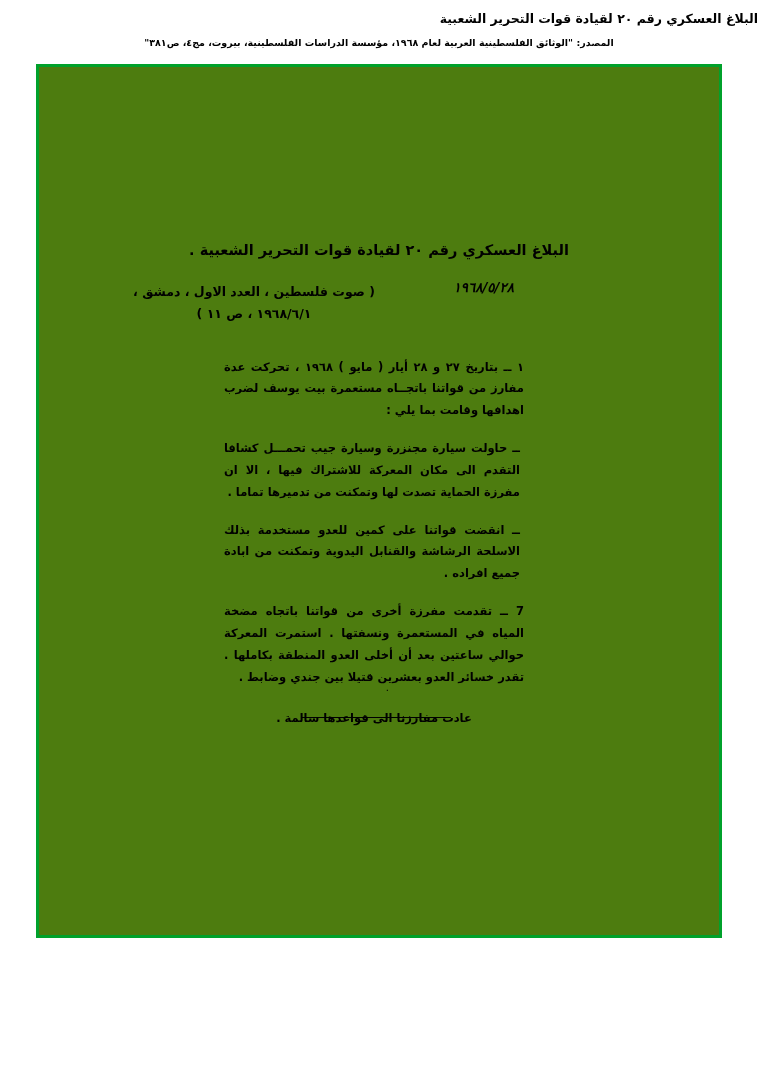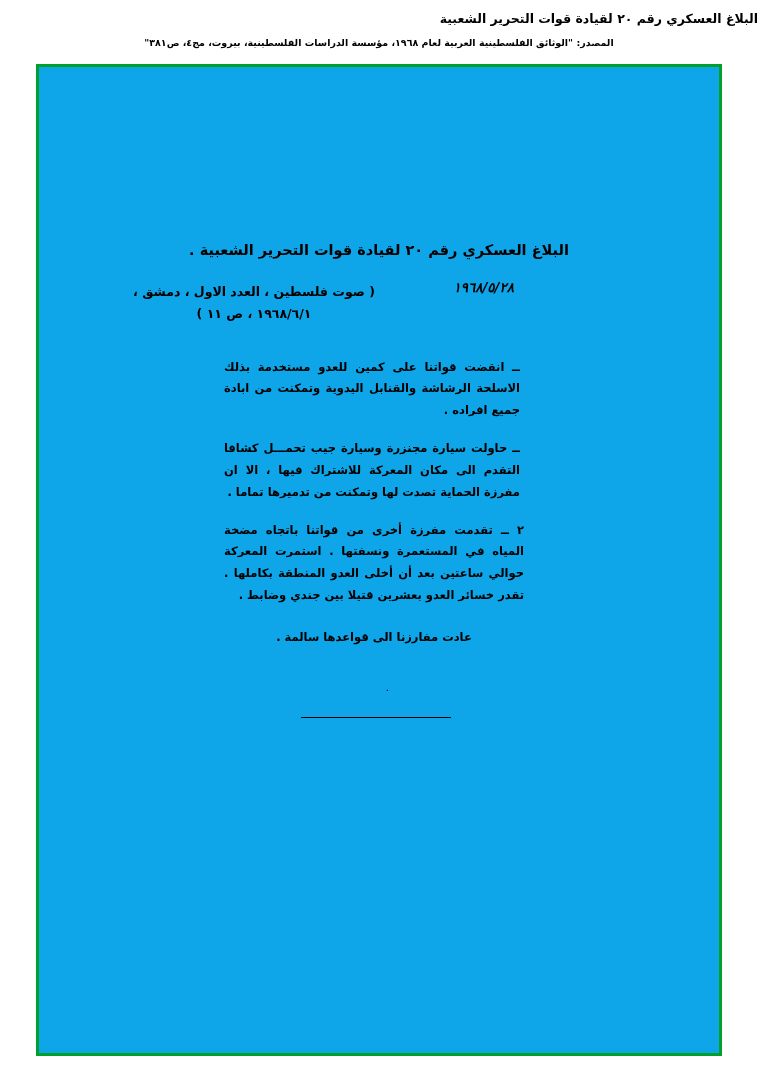--- a/index.html
+++ b/index.html
@@ -32,24 +32,24 @@
     font-weight: bold;
     margin-top: 8px;
     line-height: 1.4;
   }
 
   .doc-frame {
     position: absolute;
     top: 64px;
     left: 36px;
     width: 686px;
-    height: 992px;
+    height: 874px;
     border: 3px solid #00a12b;
     box-sizing: border-box;
-    background: #0ea5e9;
+    background: #4d7c0f;
   }
   .doc-inner {
     position: absolute;
     top: 0; left: 0; right: 0; bottom: 0;
     box-sizing: border-box;
   }
 
   .doc-title {
     position: absolute;
     top: 175px;
@@ -138,23 +138,24 @@
     <div class="doc-title">البلاغ العسكري رقم ٢٠ لقيادة قوات التحرير الشعبية .</div>
 
     <div class="date-line">١٩٦٨/٥/٢٨</div>
 
     <div class="cite-block">
       <div>( صوت فلسطين ، العدد الاول ، دمشق ،</div>
       <div>١٩٦٨/٦/١ ، ص ١١ )</div>
     </div>
 
     <div class="body-col">
+      <p class="para">١ ــ بتاريخ ٢٧ و ٢٨ أيار ( مايو ) ١٩٦٨ ، تحركت عدة مفارز من قواتنا باتجــاه مستعمرة بيت يوسف لضرب اهدافها وقامت بما يلي :</p>
+      <p class="para indent-sub">ــ حاولت سيارة مجنزرة وسيارة جيب تحمـــل كشافا التقدم الى مكان المعركة للاشتراك فيها ، الا ان مفرزة الحماية تصدت لها وتمكنت من تدميرها تماما .</p>
       <p class="para indent-sub">ــ انقضت قواتنا على كمين للعدو مستخدمة بذلك الاسلحة الرشاشة والقنابل اليدوية وتمكنت من ابادة جميع افراده .</p>
-      <p class="para indent-sub">ــ حاولت سيارة مجنزرة وسيارة جيب تحمـــل كشافا التقدم الى مكان المعركة للاشتراك فيها ، الا ان مفرزة الحماية تصدت لها وتمكنت من تدميرها تماما .</p>
-      <p class="para">٢ ــ تقدمت مفرزة أخرى من قواتنا باتجاه مضخة المياه في المستعمرة ونسفتها . استمرت المعركة حوالي ساعتين بعد أن أخلى العدو المنطقة بكاملها . تقدر خسائر العدو بعشرين قتيلا بين جندي وضابط .</p>
+      <p class="para">7 ــ تقدمت مفرزة أخرى من قواتنا باتجاه مضخة المياه في المستعمرة ونسفتها . استمرت المعركة حوالي ساعتين بعد أن أخلى العدو المنطقة بكاملها . تقدر خسائر العدو بعشرين قتيلا بين جندي وضابط .</p>
       <p class="para para-last">عادت مفارزنا الى قواعدها سالمة .</p>
     </div>
 
     <div class="dot-mark">.</div>
     <div class="rule"></div>
 
   </div>
 </div>
 
 </body></html>

